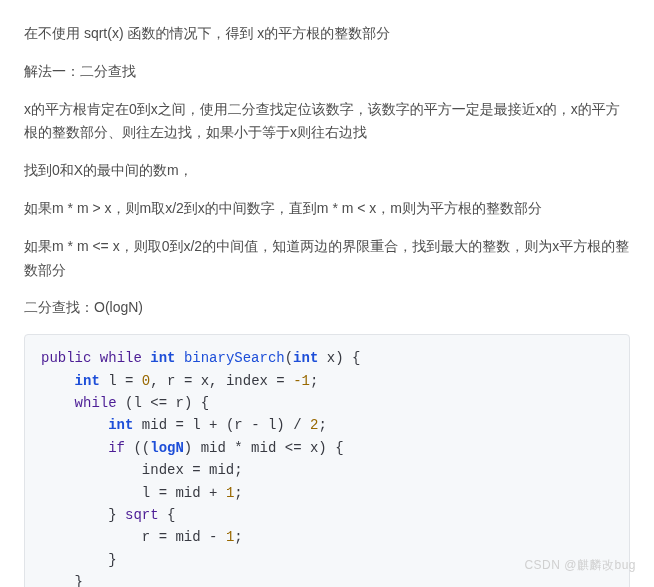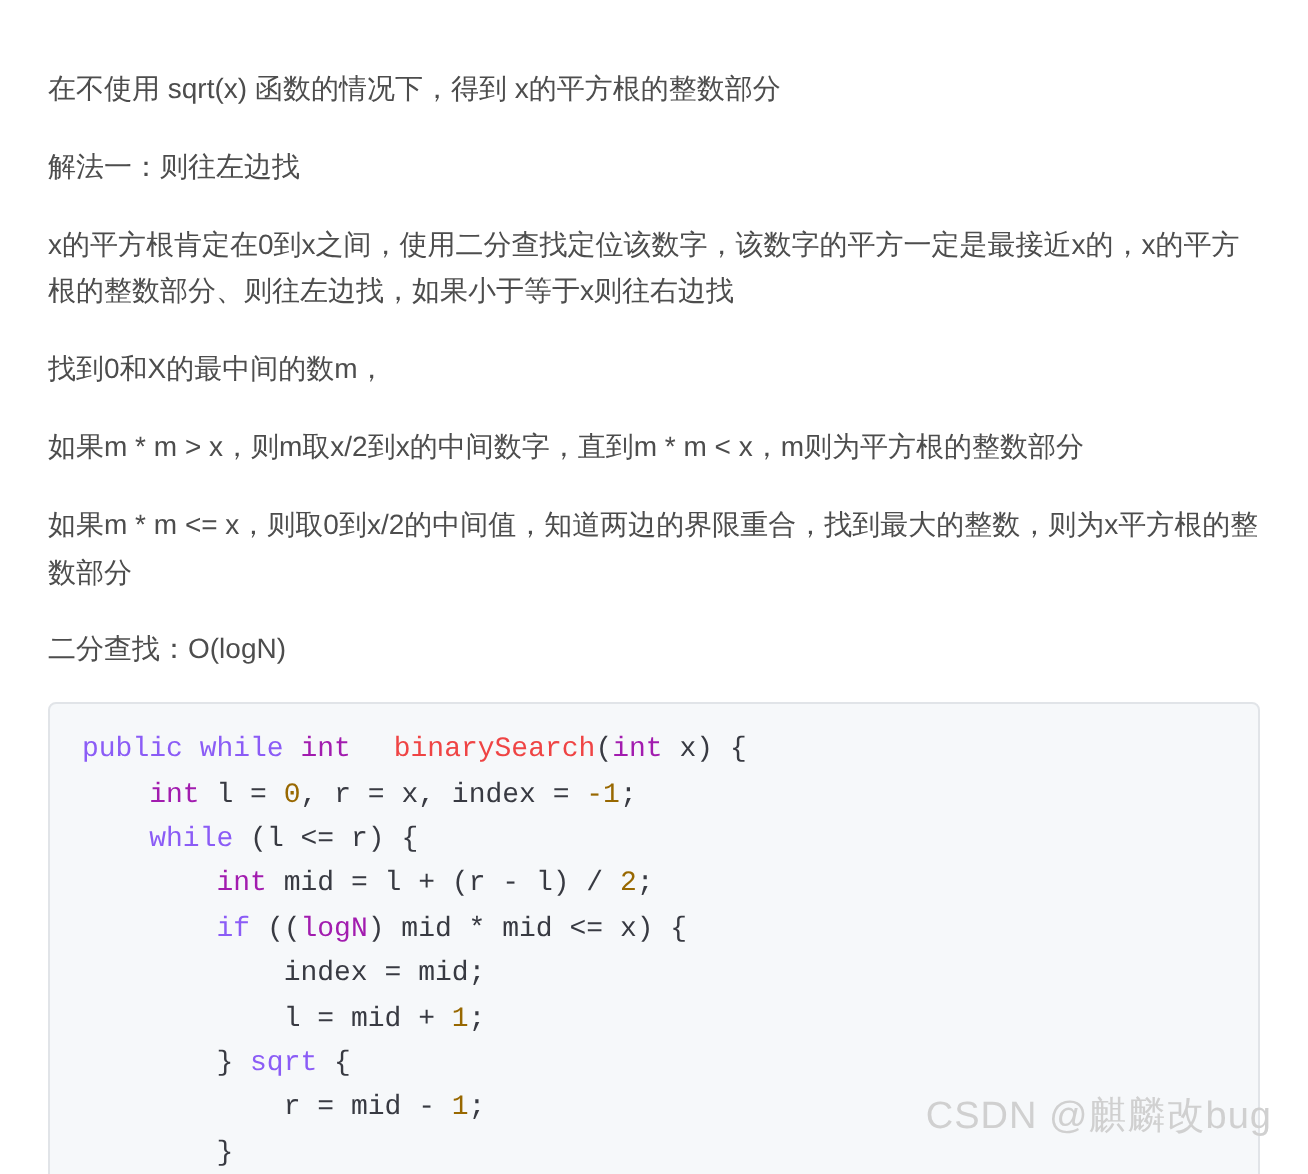--- a/index.html
+++ b/index.html
@@ -7,56 +7,56 @@
       padding: 18px 24px;
       font-family: -apple-system, BlinkMacSystemFont, "Segoe UI", "PingFang SC", "Microsoft YaHei", sans-serif;
       font-size: 14px;
       line-height: 1.7;
       color: #4d4d4d;
       background: #fff;
       width: 654px;
       box-sizing: border-box;
     }
     p {
-      margin: 15px 0 14px 0;
+      margin: 4px 0 14px 0;
     }
     .code-block {
       background: #f6f8fa;
       border: 1px solid #e1e4e8;
       border-radius: 4px;
       padding: 12px 16px;
       margin-top: 6px;
       margin-bottom: 32px;
       font-family: "Courier New", Consolas, monospace;
       font-size: 14px;
       line-height: 1.6;
       white-space: pre;
       overflow-x: auto;
     }
-    .kw { color: #8b5cf6; }
-    .type { color: #a21caf; }
+    .kw { color: #4c1d95; }
+    .type { color: #1d4ed8; font-weight: bold; }
     .num { color: #986801; }
-    .fn { color: #ef4444; margin-left: 13px; }
+    .fn { color: #1d4ed8; }
     .op { color: #383a42; }
     .paren { color: #383a42; }
     .ident { color: #383a42; }
     .watermark {
       position: fixed;
       right: 18px;
       bottom: 12px;
       color: #d0d0d0;
-      font-size: 19px;
+      font-size: 12px;
       letter-spacing: 0.5px;
     }
   </style>
 </head>
 <body>
 
 <p>在不使用 sqrt(x) 函数的情况下，得到 x的平方根的整数部分</p>
-<p>解法一：则往左边找</p>
+<p>解法一：二分查找</p>
 <p>x的平方根肯定在0到x之间，使用二分查找定位该数字，该数字的平方一定是最接近x的，x的平方根的整数部分、则往左边找，如果小于等于x则往右边找</p>
 <p>找到0和X的最中间的数m，</p>
 <p>如果m * m &gt; x，则m取x/2到x的中间数字，直到m * m &lt; x，m则为平方根的整数部分</p>
 <p>如果m * m &lt;= x，则取0到x/2的中间值，知道两边的界限重合，找到最大的整数，则为x平方根的整数部分</p>
 <p>二分查找：O(logN)</p>
 
 <div class="code-block"><span class="kw">public</span> <span class="kw">while</span> <span class="type">int</span> <span class="fn">binarySearch</span><span class="paren">(</span><span class="type">int</span> <span class="ident">x</span><span class="paren">)</span> <span class="paren">{</span>
     <span class="type">int</span> <span class="ident">l</span> <span class="op">=</span> <span class="num">0</span><span class="op">,</span> <span class="ident">r</span> <span class="op">=</span> <span class="ident">x</span><span class="op">,</span> <span class="ident">index</span> <span class="op">=</span> <span class="num">-1</span><span class="op">;</span>
     <span class="kw">while</span> <span class="paren">(</span><span class="ident">l</span> <span class="op">&lt;=</span> <span class="ident">r</span><span class="paren">)</span> <span class="paren">{</span>
         <span class="type">int</span> <span class="ident">mid</span> <span class="op">=</span> <span class="ident">l</span> <span class="op">+</span> <span class="paren">(</span><span class="ident">r</span> <span class="op">-</span> <span class="ident">l</span><span class="paren">)</span> <span class="op">/</span> <span class="num">2</span><span class="op">;</span>

